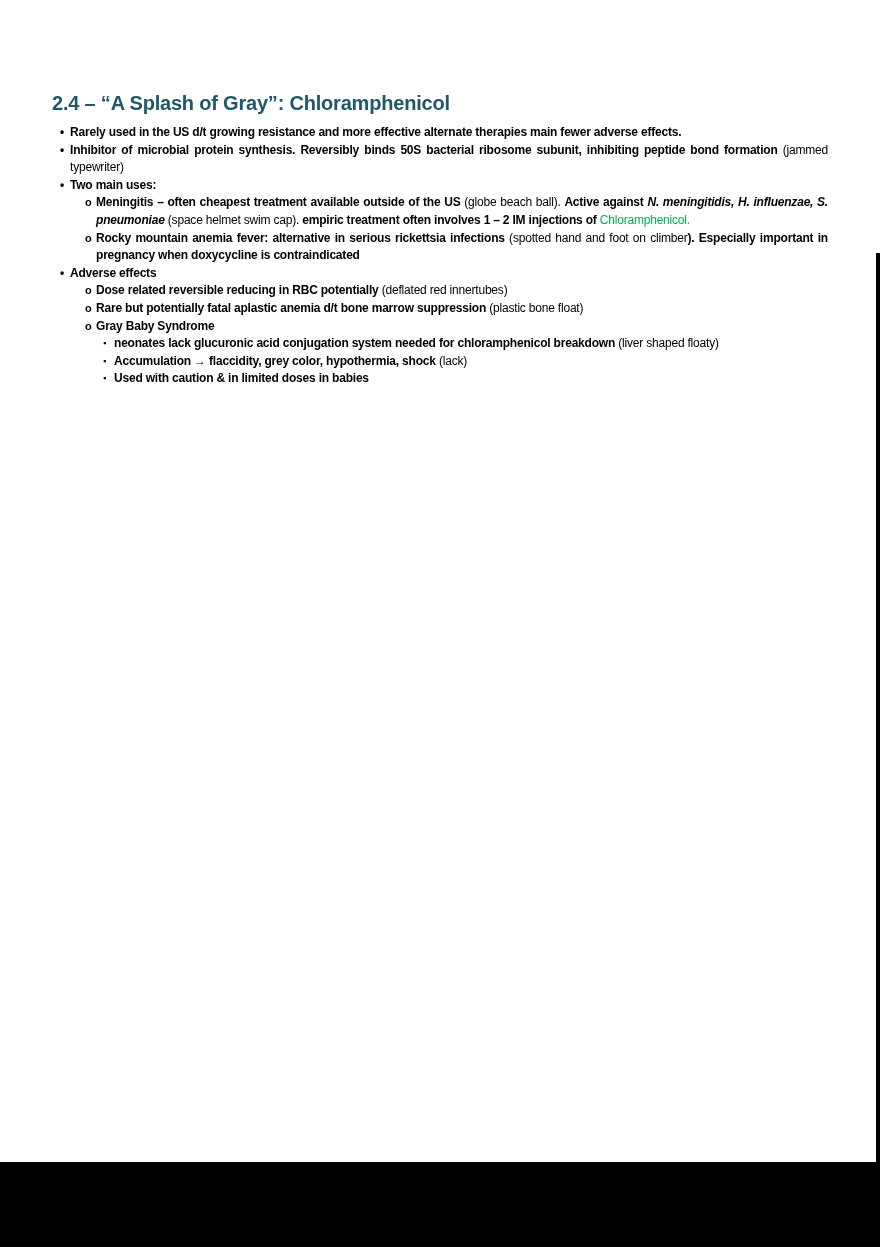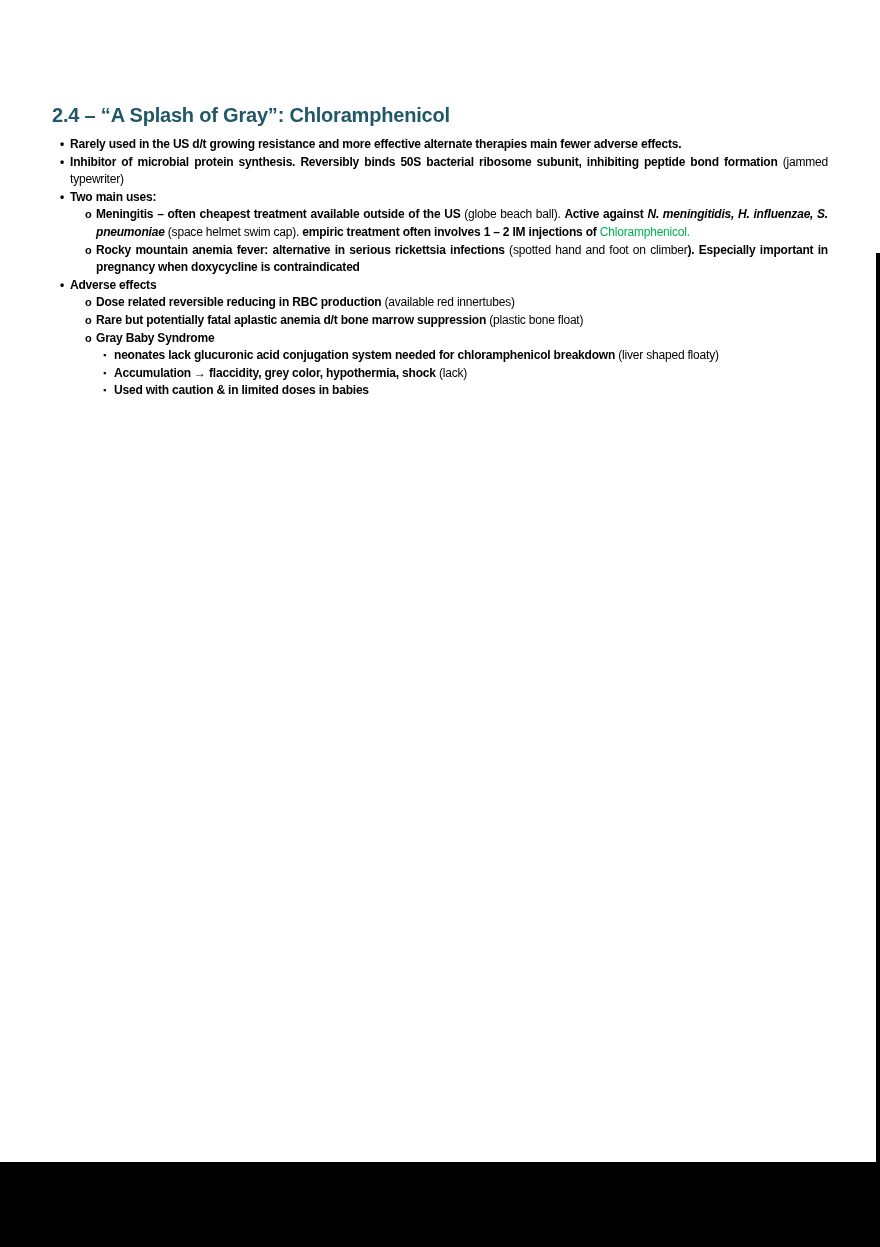--- a/index.html
+++ b/index.html
@@ -15,21 +15,21 @@
   .page {
     position: absolute;
     top: 0; left: 0;
     width: 880px; height: 1247px;
     background: #ffffff;
   }
   .content {
     padding: 88px 52px 0 52px;
   }
   h1.heading {
-    margin: 16px 0 9px 0;
+    margin: 4px 0 9px 0;
     font-size: 20px;
     font-weight: 600;
     color: #215868;
     letter-spacing: -0.2px;
   }
   .list {
     font-size: 12px;
     line-height: 17.6px;
     color: #000000;
     letter-spacing: -0.2px;
@@ -95,21 +95,21 @@
         <span class="text"><span class="b">Rocky mountain anemia fever: alternative in serious rickettsia infections </span><span class="n">(spotted hand and foot on climber</span><span class="b">). Especially important in pregnancy when doxycycline is contraindicated</span></span>
       </div>
 
       <div class="li l1">
         <span class="marker">•</span>
         <span class="text"><span class="b">Adverse effects</span></span>
       </div>
 
       <div class="li l2">
         <span class="marker">o</span>
-        <span class="text"><span class="b">Dose related reversible reducing in RBC production </span><span class="n">(available red innertubes)</span></span>
+        <span class="text"><span class="b">Dose related reversible reducing in RBC potentially </span><span class="n">(deflated red innertubes)</span></span>
       </div>
 
       <div class="li l2">
         <span class="marker">o</span>
         <span class="text"><span class="b">Rare but potentially fatal aplastic anemia d/t bone marrow suppression </span><span class="n">(plastic bone float)</span></span>
       </div>
 
       <div class="li l2">
         <span class="marker">o</span>
         <span class="text"><span class="b">Gray Baby Syndrome</span></span>

